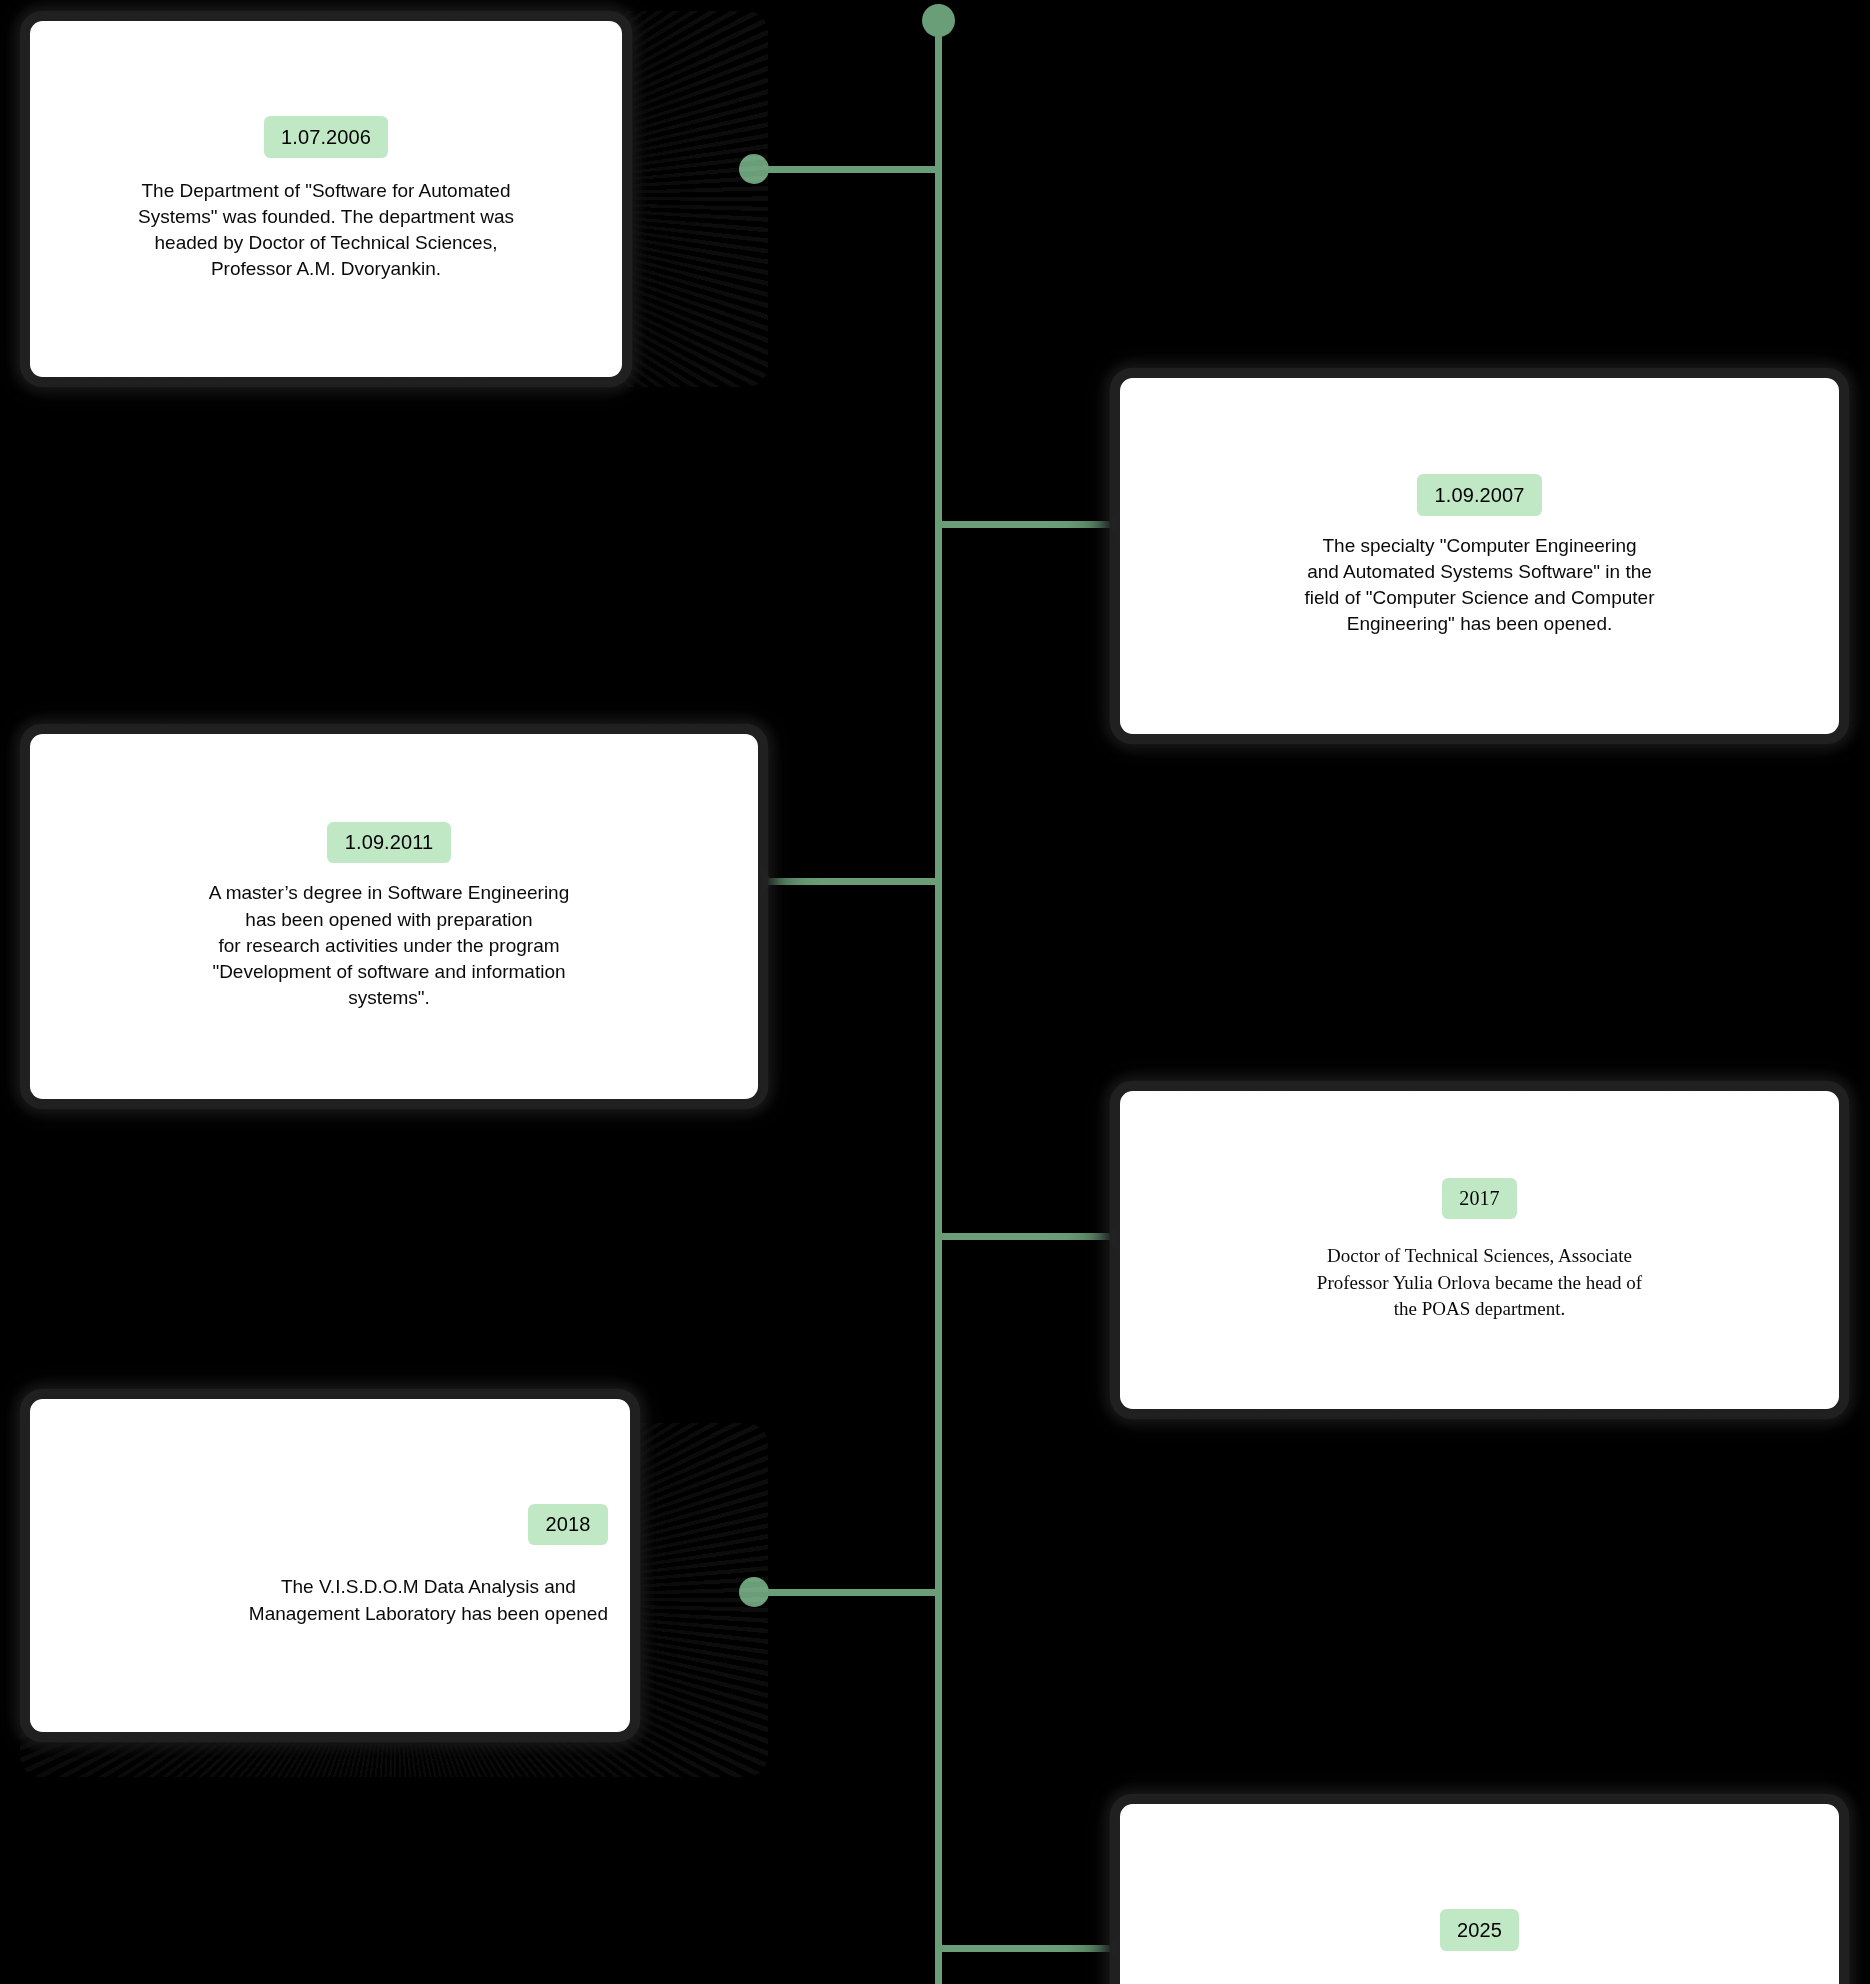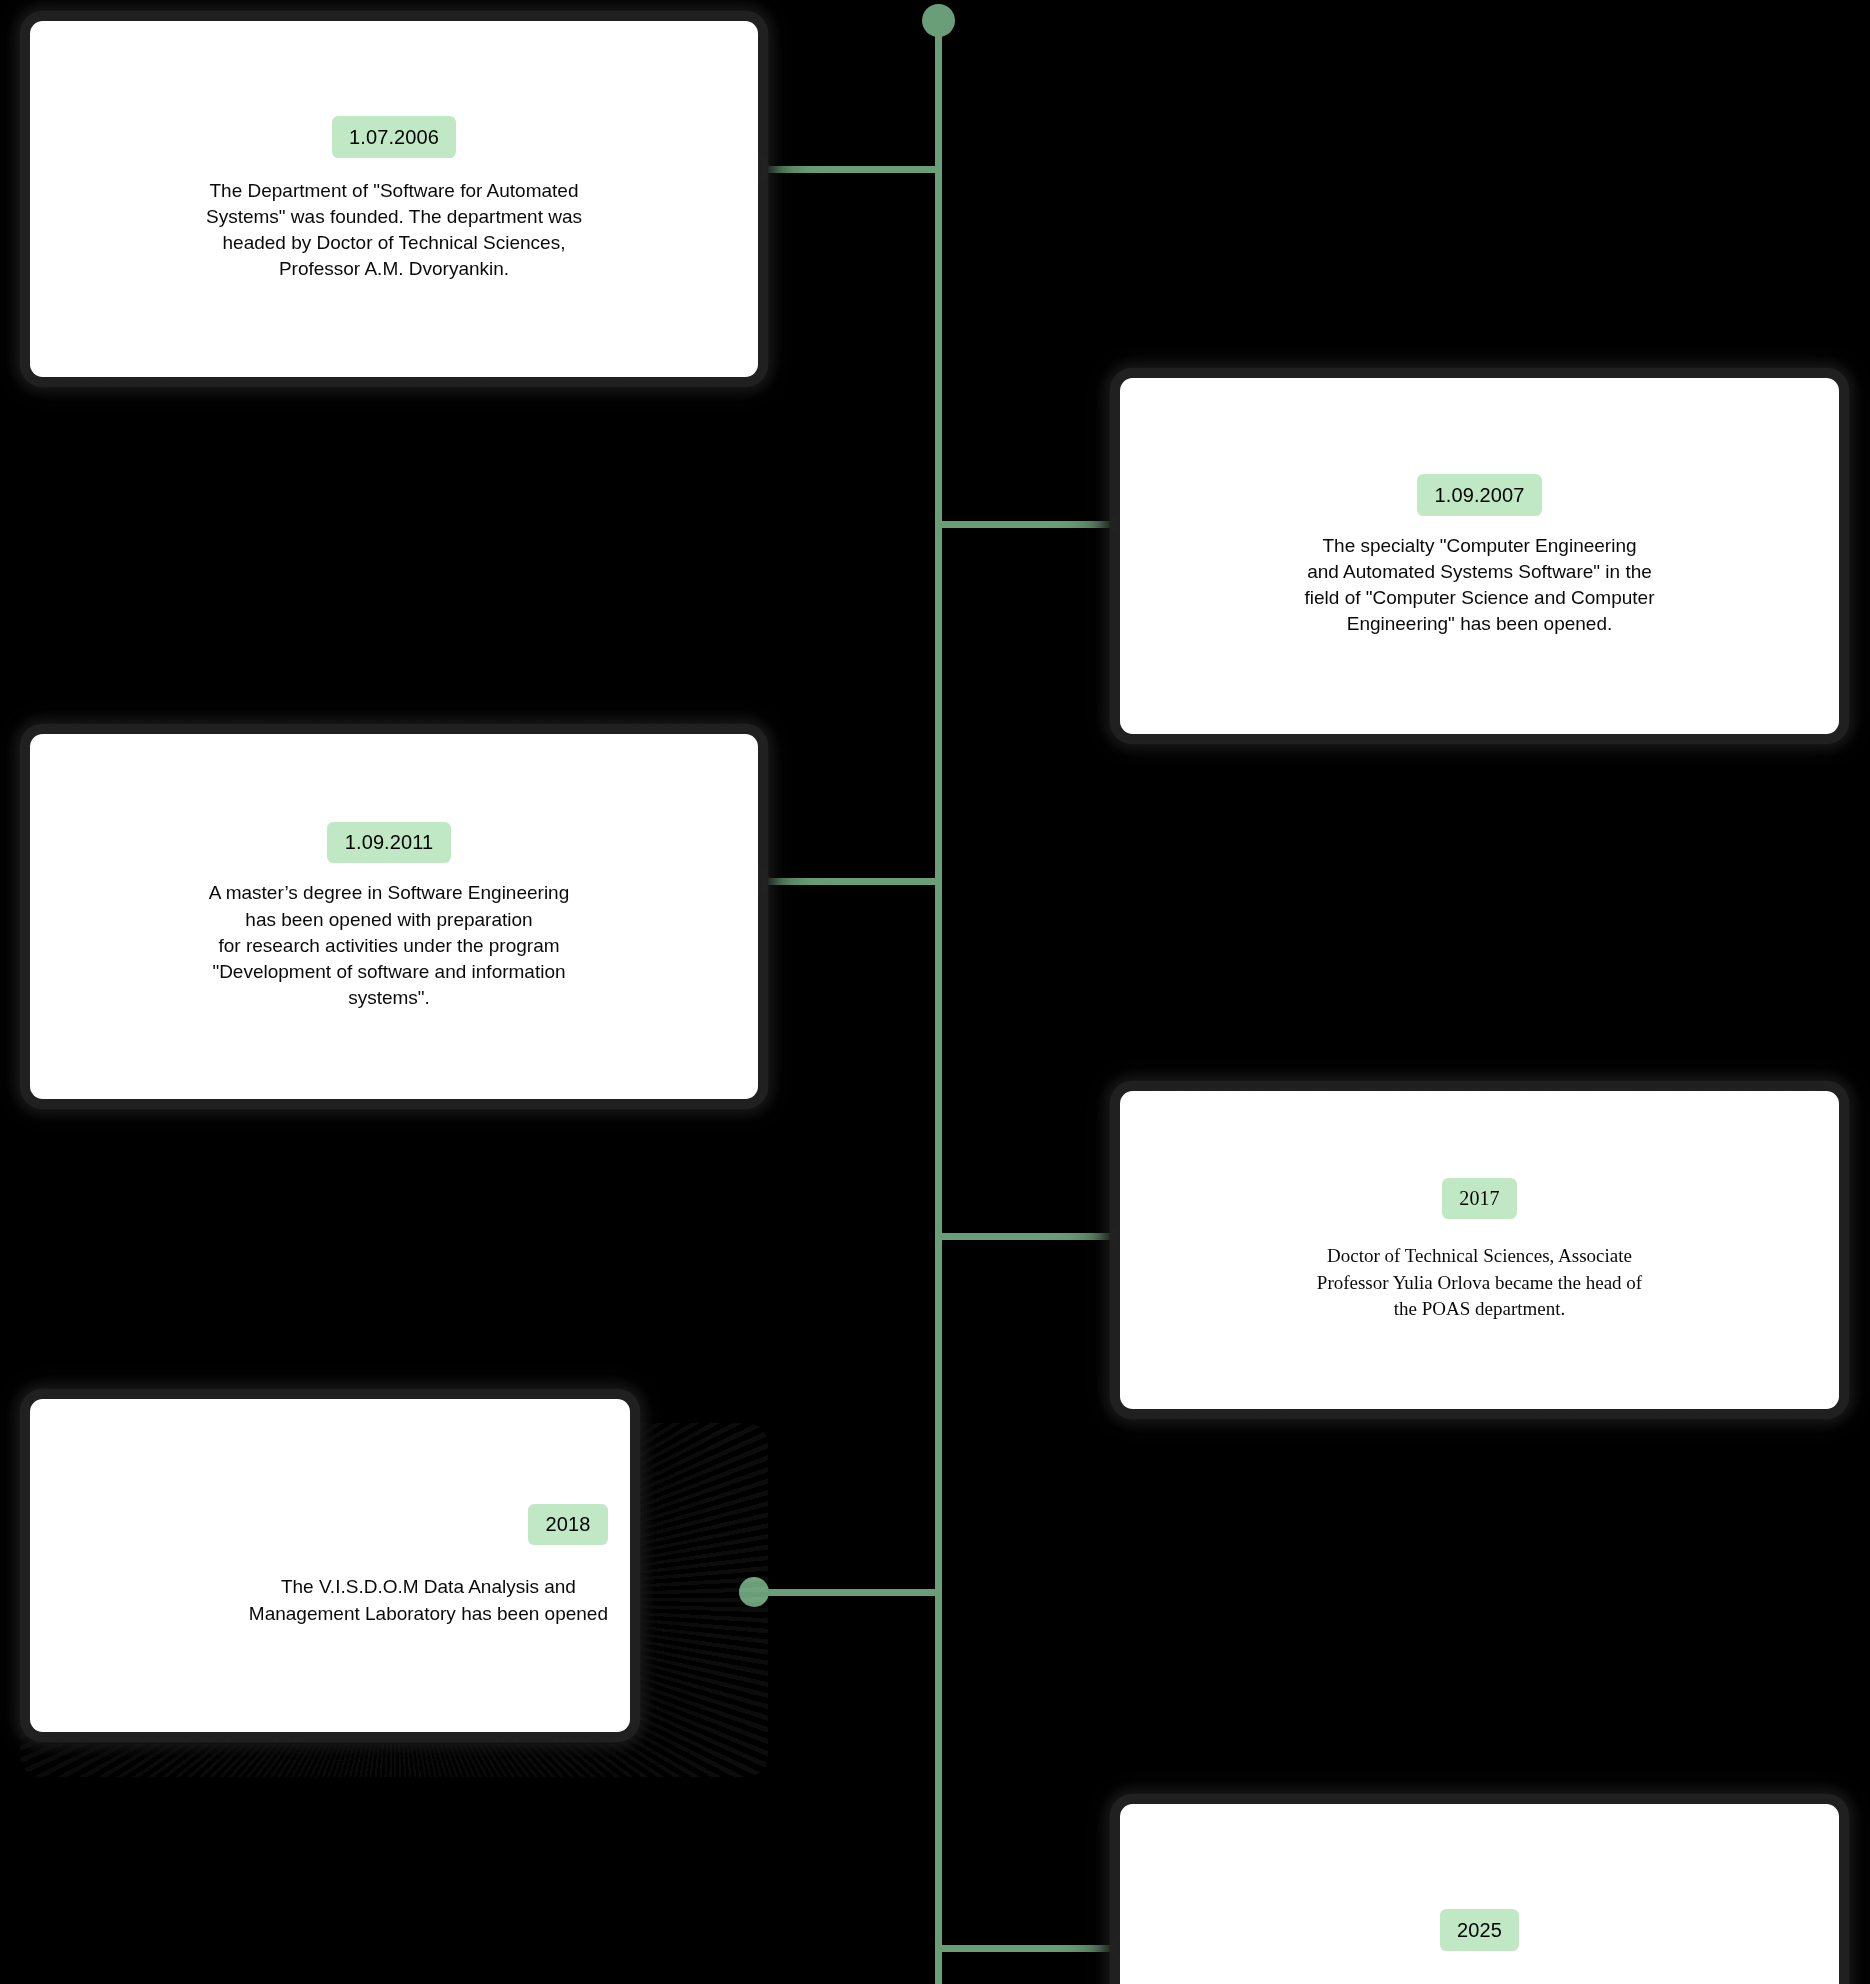--- a/index.html
+++ b/index.html
@@ -108,21 +108,21 @@
   .card-text {
     color: #0A0A0A;
     font-size: 19px;
     line-height: 1.38;
     text-align: center;
     white-space: pre-line;
     font-weight: 400;
   }
 
   
-  #card-2006 { left: 30px;   top: 21.4px;   width: 728px; height: 356px; }
+  #card-2006 { left: 30px;   top: 21.4px;   width: 592px; height: 356px; }
   #card-2006 .date-badge { margin-bottom: 20px; }
 
   #card-2007 { left: 1120px; top: 378px;  width: 719px; height: 356px; }
   #card-2007 .date-badge { margin-bottom: 17px; }
 
   #card-2011 { left: 30px;   top: 734px; width: 728px; height: 365px; padding-left: 12px; }
   #card-2011 .date-badge { margin-bottom: 17.5px; }
 
   #card-2017 { left: 1120px; top: 1091px; width: 719px; height: 318px; font-family: Liberation Serif, serif; }
   #card-2017 .date-badge { margin-bottom: 24px; }

